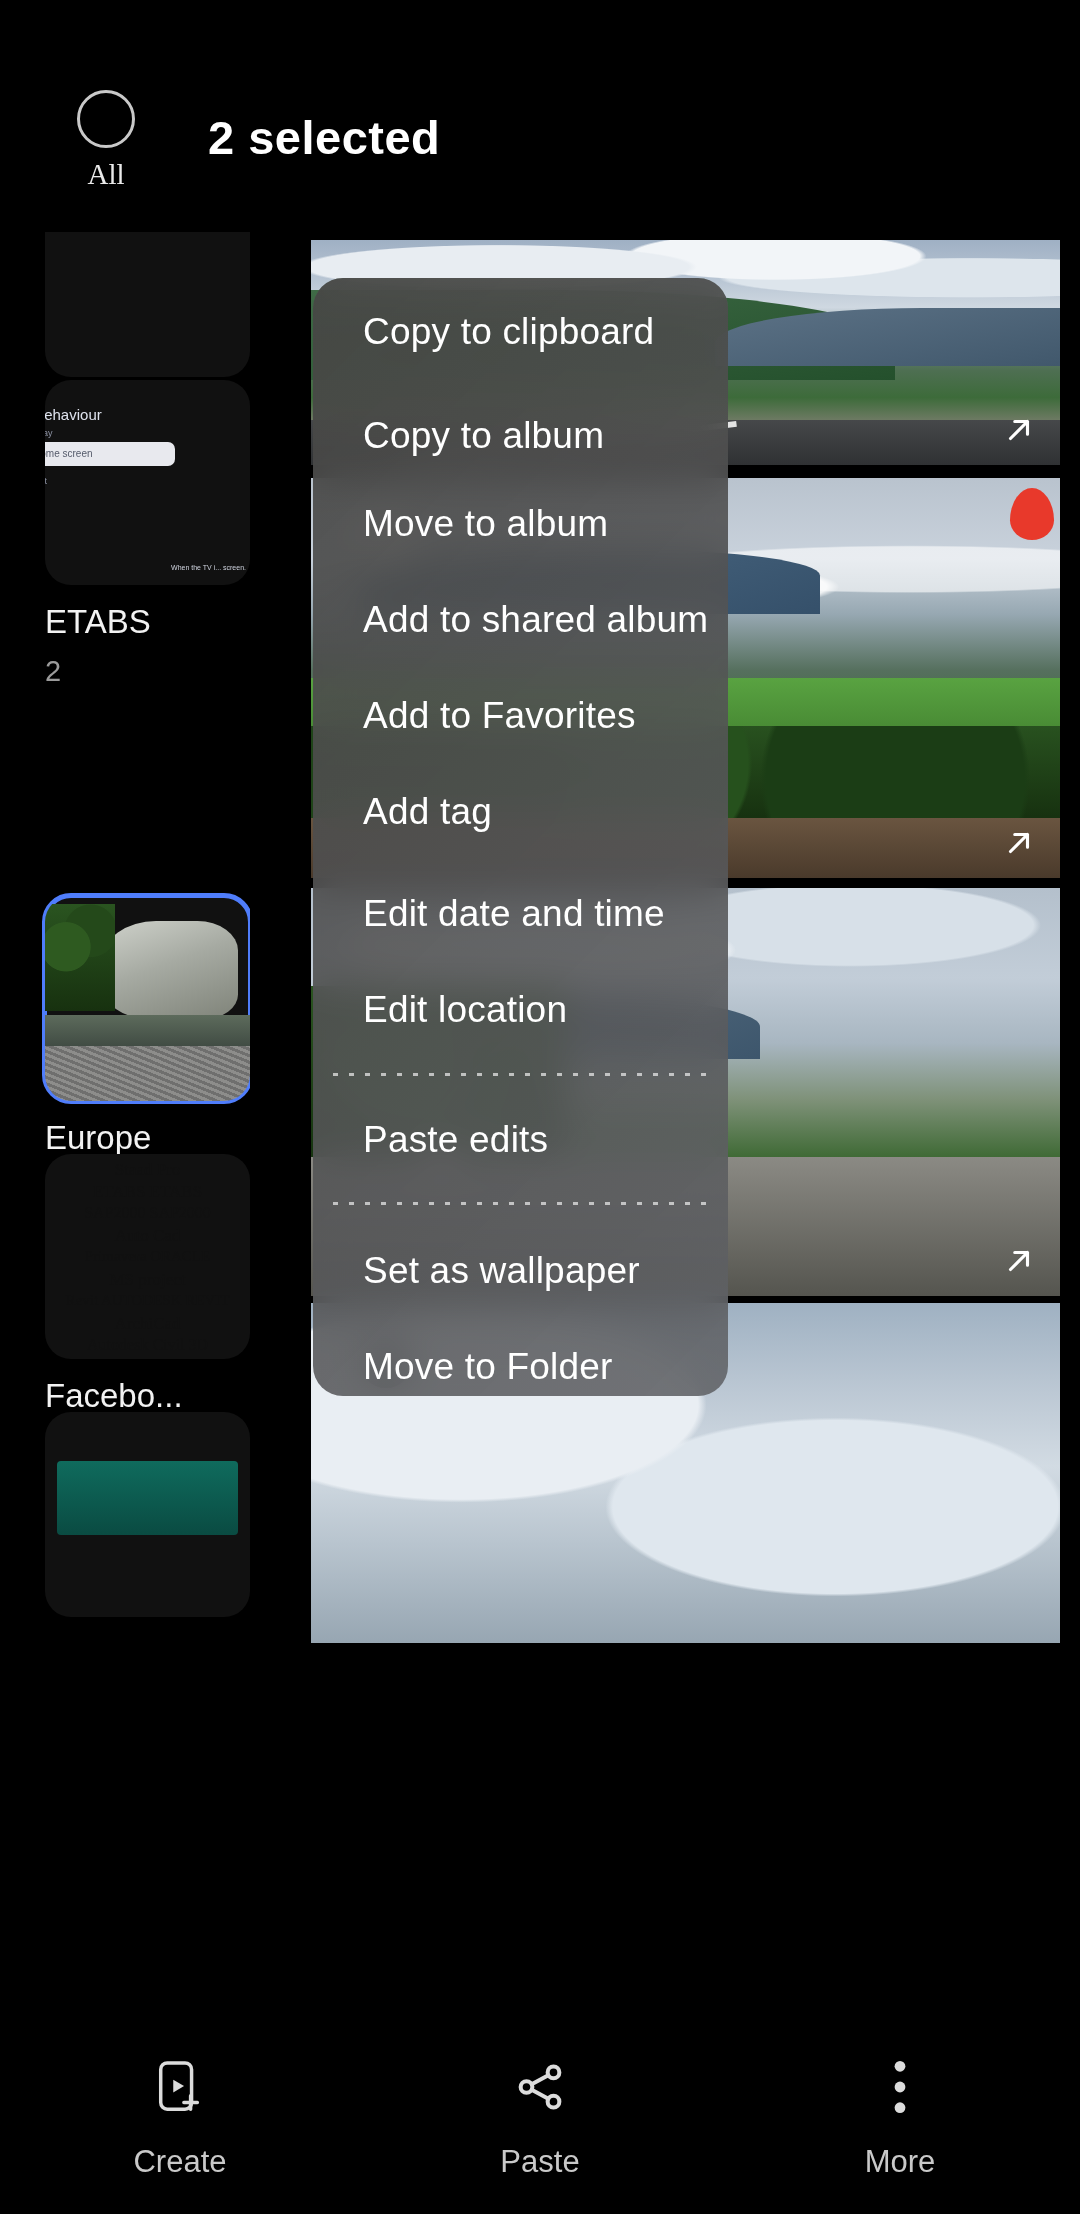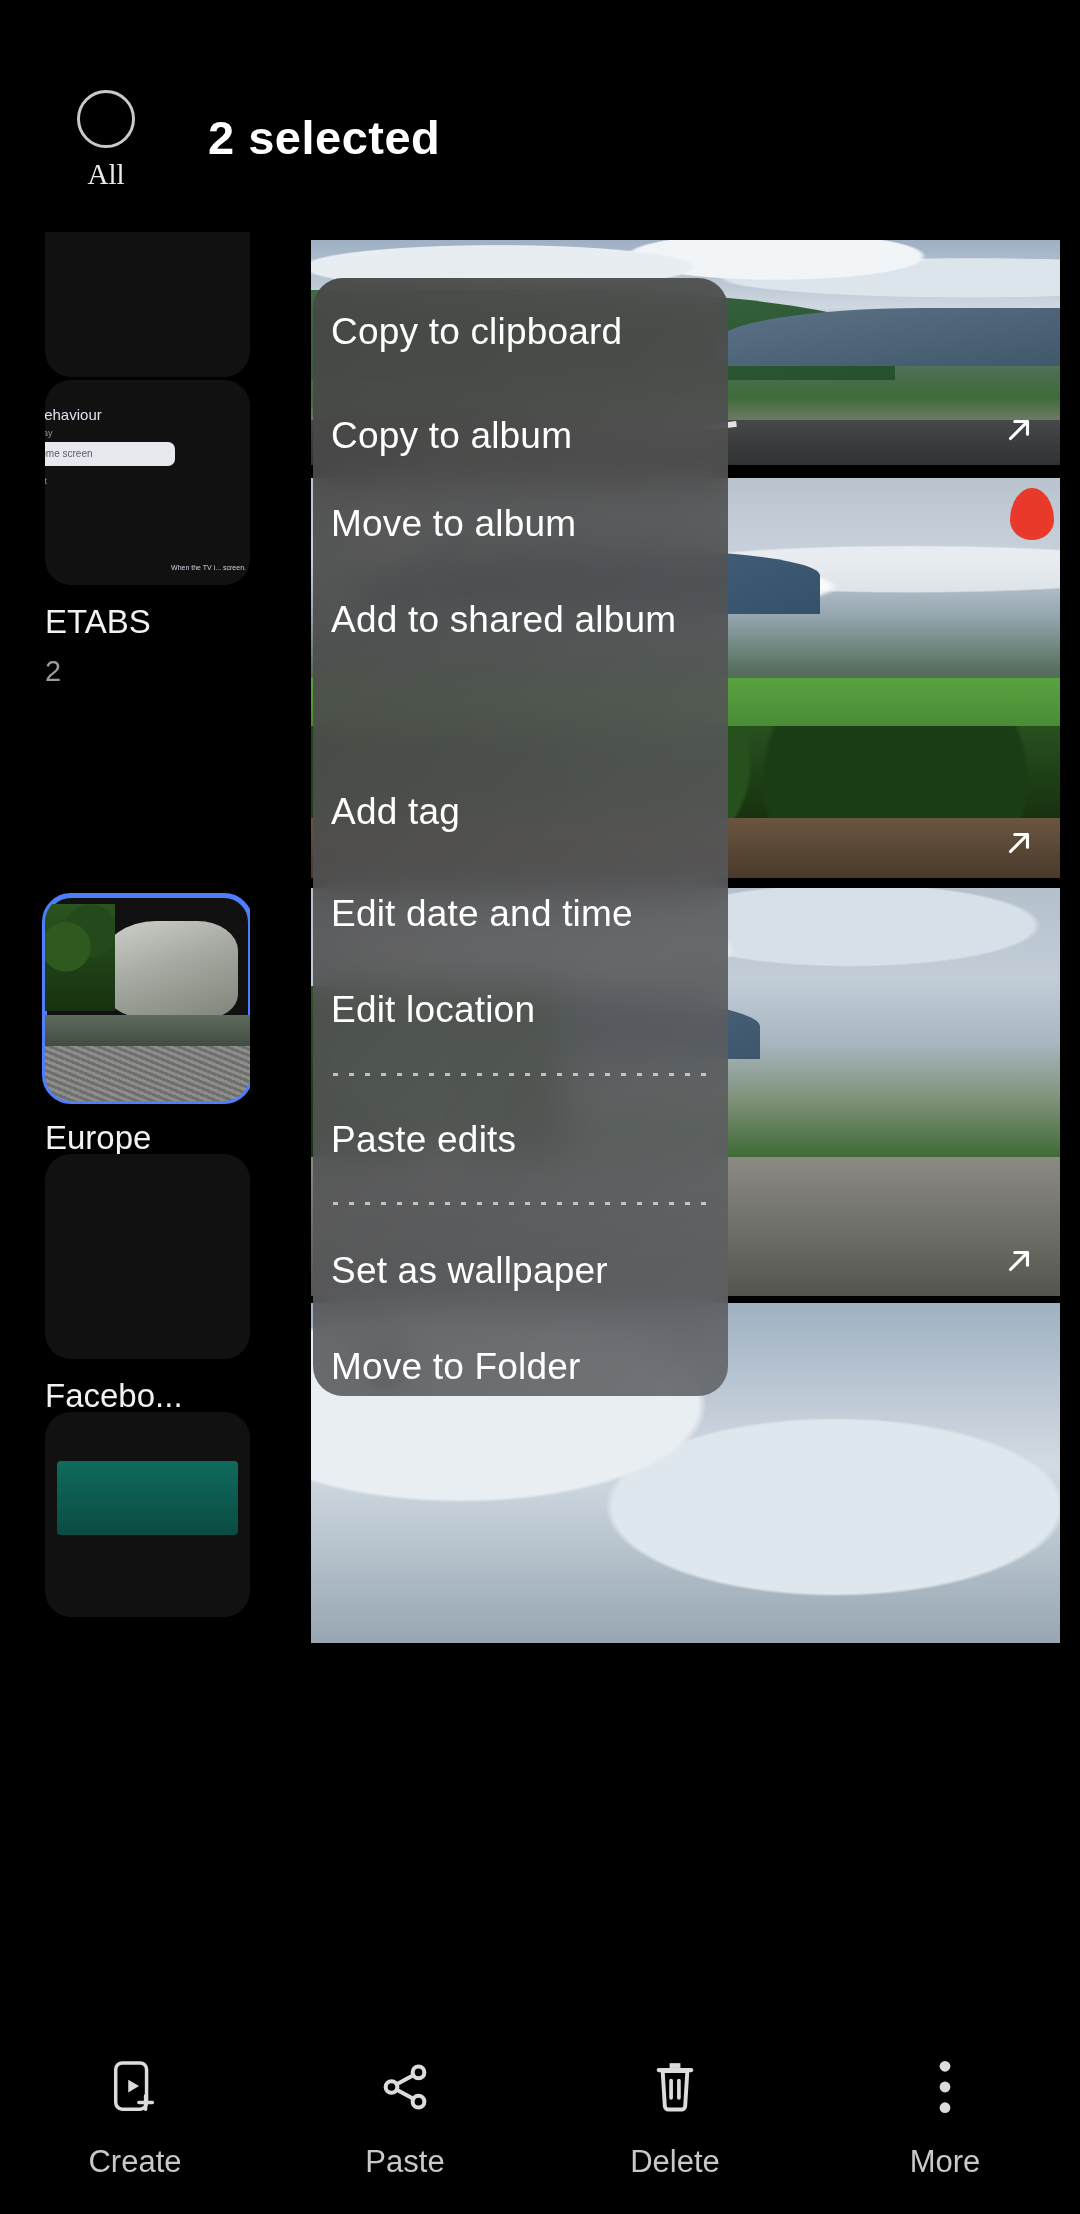--- a/index.html
+++ b/index.html
@@ -150,21 +150,21 @@
     border-radius:30px;
     background:linear-gradient(135deg, rgba(70,70,68,.93) 0%, rgba(78,78,78,.90) 35%, rgba(96,98,102,.88) 100%);
     backdrop-filter:blur(18px);
     overflow:hidden;
   }
   .menu .mi {
     position:absolute; left:0; width:100%; height:96px;
     display:flex; align-items:center;
   }
   .menu .mi span {
-    padding-left:18px; font-size:37px; color:#fff; white-space:nowrap; letter-spacing:.2px;
+    padding-left:50px; font-size:37px; color:#fff; white-space:nowrap; letter-spacing:.2px;
   }
   .menu .sep {
     position:absolute; left:20px; width:375px; height:3px;
     background-image:linear-gradient(90deg, rgba(230,230,230,.75) 0 5px, transparent 5px 16px);
     background-size:16px 3px; background-repeat:repeat-x;
   }
 
   
   .bottom { position:absolute; left:0; bottom:0; width:1080px; height:180px; background:#000;
     display:flex; align-items:flex-start; }
@@ -302,20 +302,23 @@
       </div>
     <div class="mi" style="top:110px">
         <span>Copy to album</span>
       </div>
     <div class="mi" style="top:198px">
         <span>Move to album</span>
       </div>
     <div class="mi" style="top:294px">
         <span>Add to shared album</span>
       </div>
+    <div class="mi" style="top:390px">
+        <span>Add to Favorites</span>
+      </div>
     <div class="mi" style="top:486px">
         <span>Add tag</span>
       </div>
     <div class="mi" style="top:588px">
         <span>Edit date and time</span>
       </div>
     <div class="mi" style="top:684px">
         <span>Edit location</span>
       </div>
 
@@ -353,31 +356,20 @@
         <svg width="54" height="56" viewBox="0 0 24 24">
           <circle cx="18" cy="5.5" r="2.6" stroke="#dcdcdc" stroke-width="1.8" fill="none"></circle>
           <circle cx="6" cy="12" r="2.6" stroke="#dcdcdc" stroke-width="1.8" fill="none"></circle>
           <circle cx="18" cy="18.5" r="2.6" stroke="#dcdcdc" stroke-width="1.8" fill="none"></circle>
           <path d="M15.7 6.8L8.3 10.8M8.3 13.2l7.4 4" stroke="#dcdcdc" stroke-width="1.8" stroke-linecap="round"></path>
         </svg>
       </div>
       <div class="lb">Paste</div>
     </div>
 
-    <div class="bitem">
-      <div class="ic">
-        <svg width="52" height="58" viewBox="0 0 24 26">
-          <path d="M9.5 2h5v2.2h-5z" fill="#dcdcdc"></path>
-          <path d="M4.5 5.2h15" stroke="#dcdcdc" stroke-width="1.9" stroke-linecap="round"></path>
-          <path d="M6.3 5.6h11.4l-1 16.2a1.7 1.7 0 0 1-1.7 1.6H9a1.7 1.7 0 0 1-1.7-1.6z" stroke="#dcdcdc" stroke-width="1.8" fill="none"></path>
-          <path d="M10.2 10v8M13.8 10v8" stroke="#dcdcdc" stroke-width="1.7" stroke-linecap="round"></path>
-        </svg>
-      </div>
-      <div class="lb">Delete</div>
-    </div>
 
     <div class="bitem">
       <div class="ic">
         <svg width="20" height="58" viewBox="0 0 8 28">
           <circle cx="4" cy="4" r="2.6" fill="#dcdcdc"></circle>
           <circle cx="4" cy="14" r="2.6" fill="#dcdcdc"></circle>
           <circle cx="4" cy="24" r="2.6" fill="#dcdcdc"></circle>
         </svg>
       </div>
       <div class="lb">More</div>

